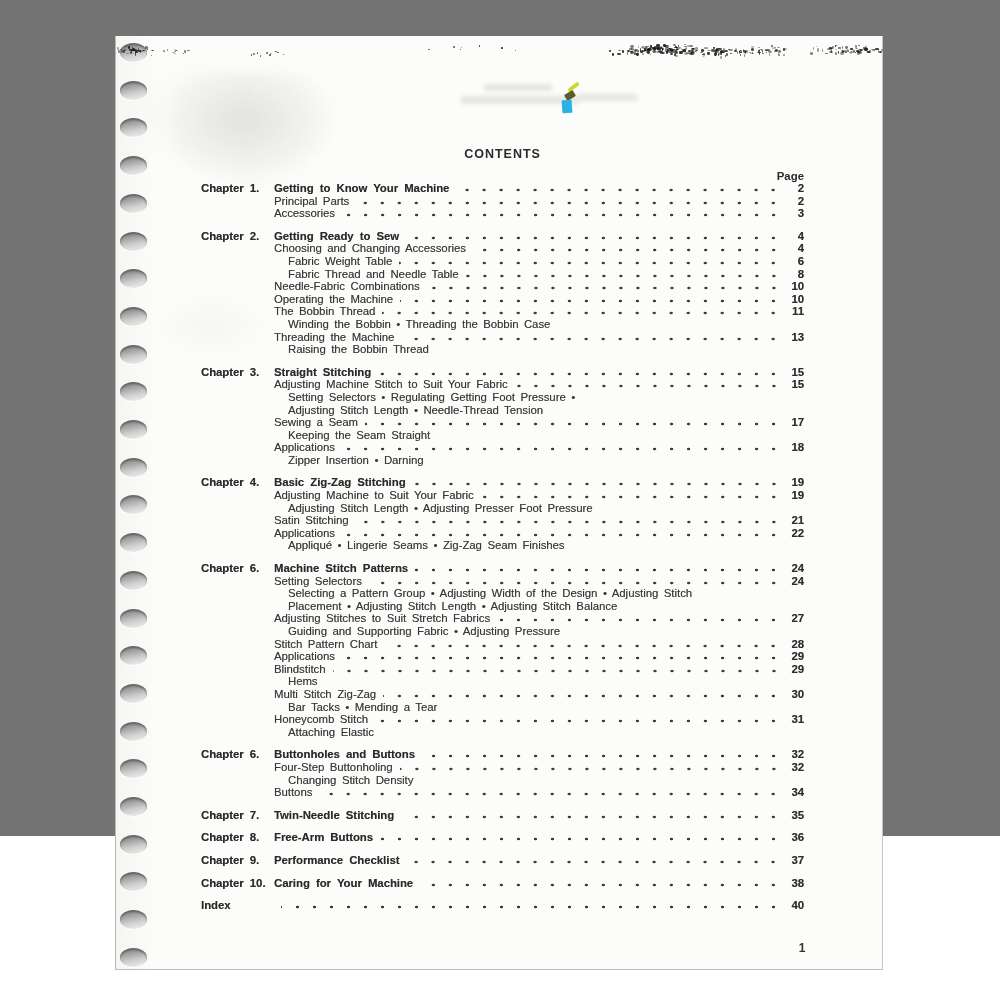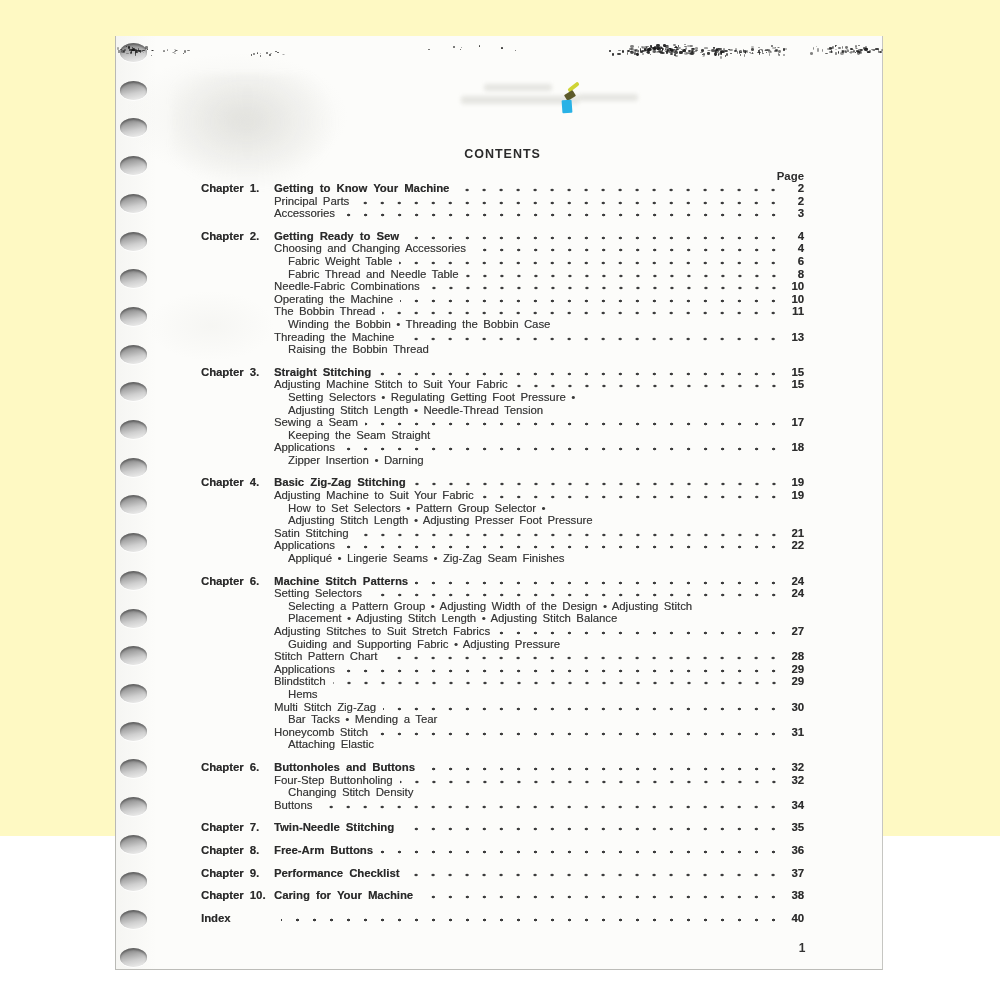--- a/index.html
+++ b/index.html
@@ -1,18 +1,18 @@
 <!DOCTYPE html>
 <html><head>
 <meta charset="utf-8">
 <style>
   * { margin:0; padding:0; box-sizing:border-box; }
   html,body { width:1000px; height:1000px; background:#ffffff; overflow:hidden;
     font-family:"Liberation Sans","DejaVu Sans",sans-serif; }
-  .wrap { position:relative; width:1000px; height:836px; background:#fef9c3; }
+  .wrap { position:relative; width:1000px; height:836px; background:#737373; }
 
   
   .page { position:absolute; left:115px; top:36px; width:768px; height:934px;
     background:#fcfcfa;
     border-left:1px solid #b9b9b5; border-right:1px solid #c6c6c2; border-bottom:1px solid #bcbcb8;
     background-image:
       radial-gradient(ellipse 160px 90px at 120px 80px, rgba(205,205,198,0.22), rgba(0,0,0,0) 70%),
       radial-gradient(ellipse 90px 50px at 95px 290px, rgba(210,210,204,0.15), rgba(0,0,0,0) 70%),
       linear-gradient(90deg, rgba(225,225,220,0.25) 0px, rgba(0,0,0,0) 40px);
   }
@@ -587,23 +587,20 @@
             <span>Basic Zig-Zag Stitching</span>
             <span class="leader"></span>
             <span class="pg">19</span>
           </div>
           <div class="toc-row lv1">
             <span>Adjusting Machine to Suit Your Fabric</span>
             <span class="leader"></span>
             <span class="pg">19</span>
           </div>
           <div class="toc-row lv2">
-            <span>How to Set Selectors • Pattern Group Selector •</span>
-          </div>
-          <div class="toc-row lv2">
             <span>Adjusting Stitch Length • Adjusting Presser Foot Pressure</span>
           </div>
           <div class="toc-row lv1">
             <span>Satin Stitching</span>
             <span class="leader"></span>
             <span class="pg">21</span>
           </div>
           <div class="toc-row lv1">
             <span>Applications</span>
             <span class="leader"></span>

